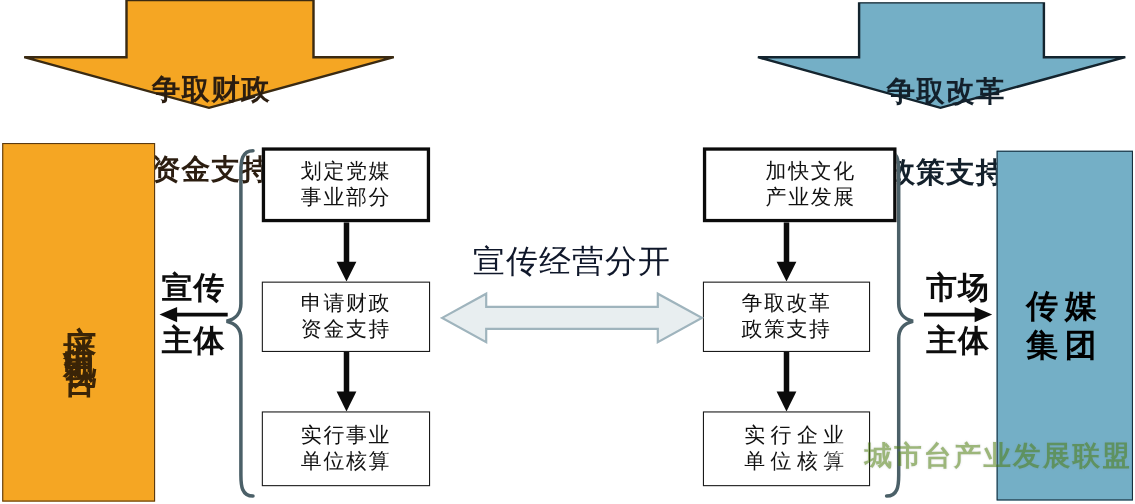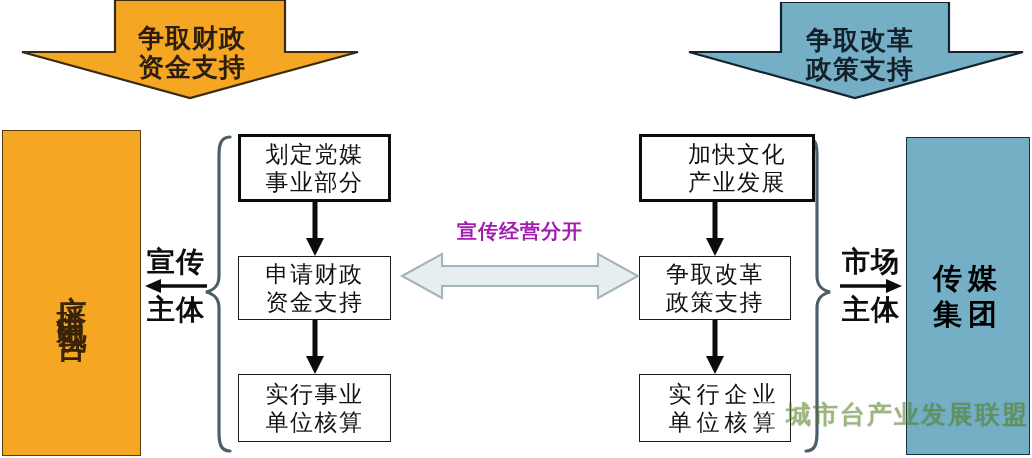--- a/index.html
+++ b/index.html
@@ -25,21 +25,21 @@
   .top-arrow svg { display: block; }
   .arrow-label {
     position: absolute;
     text-align: center;
     font-weight: bold;
     line-height: 1.12;
     letter-spacing: 1px;
     color: #231a12;
     white-space: nowrap;
   }
-  .arrow-label .ln { display: block; }
+  .arrow-label .ln { display: block; margin-top: 44px; }
 
   #arrow-left-label { color: #2b1d10; }
   #arrow-right-label { color: #13202b; }
 
   
   .side-panel {
     position: absolute;
     box-sizing: border-box;
     border: 1.5px solid #4a3116;
     display: flex;
@@ -85,21 +85,21 @@
   
   .pbox {
     position: absolute;
     box-sizing: border-box;
     background: #ffffff;
     display: flex;
     flex-direction: column;
     align-items: center;
     justify-content: center;
     color: #111111;
-    font-size: 23px;
+    font-size: 19px;
     line-height: 1.22;
     letter-spacing: 1.5px;
     font-weight: normal;
   }
   .pbox .ln { display: block; white-space: nowrap; }
   .pbox.thick { border: 3.5px solid #0b0b0b; }
   .pbox.thin  { border: 1.6px solid #1a1a1a; }
   .pbox.spaced { letter-spacing: 5px; padding-left: 19px; }
 
   
@@ -125,23 +125,23 @@
   }
   .side-arrow svg { display: block; margin: 1px auto; }
 
   
   #center-group {
     position: absolute;
     left: 400px; top: 218px;
     width: 240px;
   }
   #center-group .clbl {
-    font-size: 20px;
-    font-weight: bold;
-    color: #a21caf;
+    font-size: 29px;
+    font-weight: normal;
+    color: #0f172a;
     letter-spacing: 1px;
     text-align: center;
     white-space: nowrap;
   }
   #center-arrow-svg { display: block; margin: 4px auto 2px auto; }
 
   
   #watermark {
     position: absolute;
     left: 752px; top: 398px;

